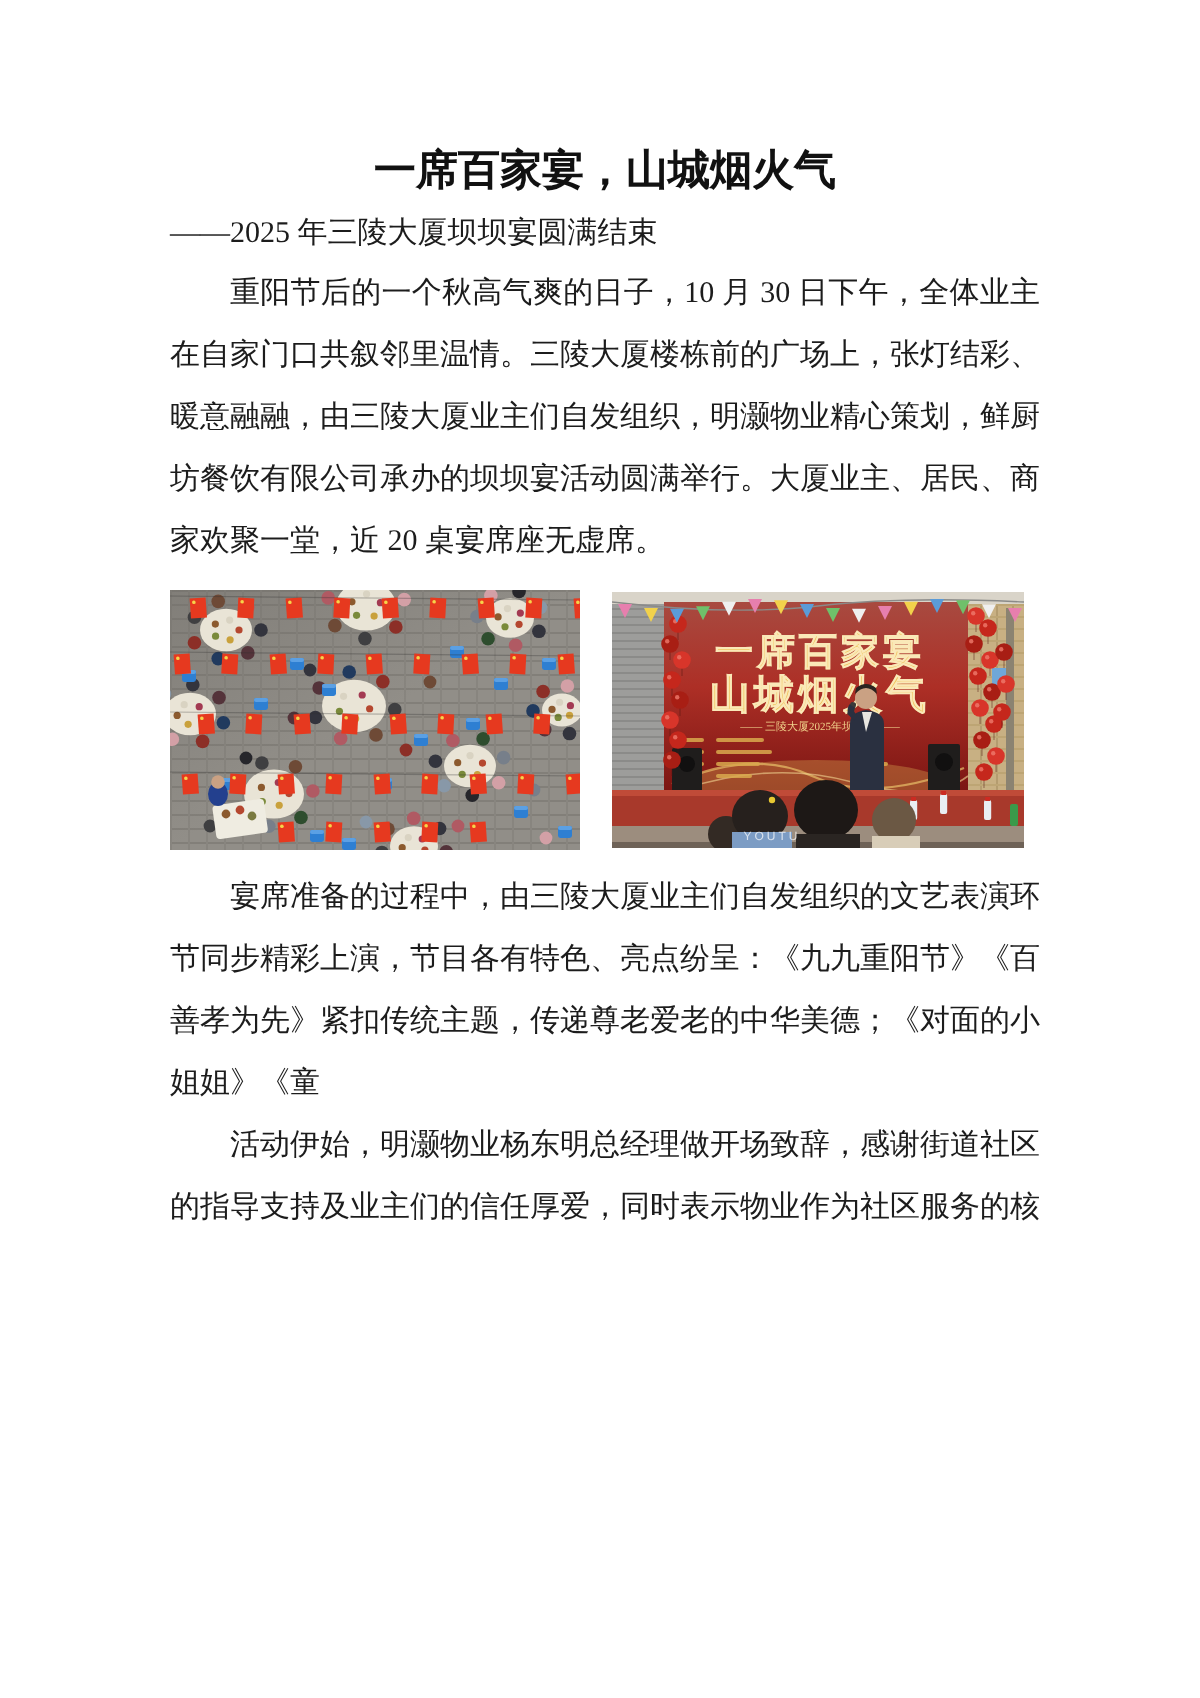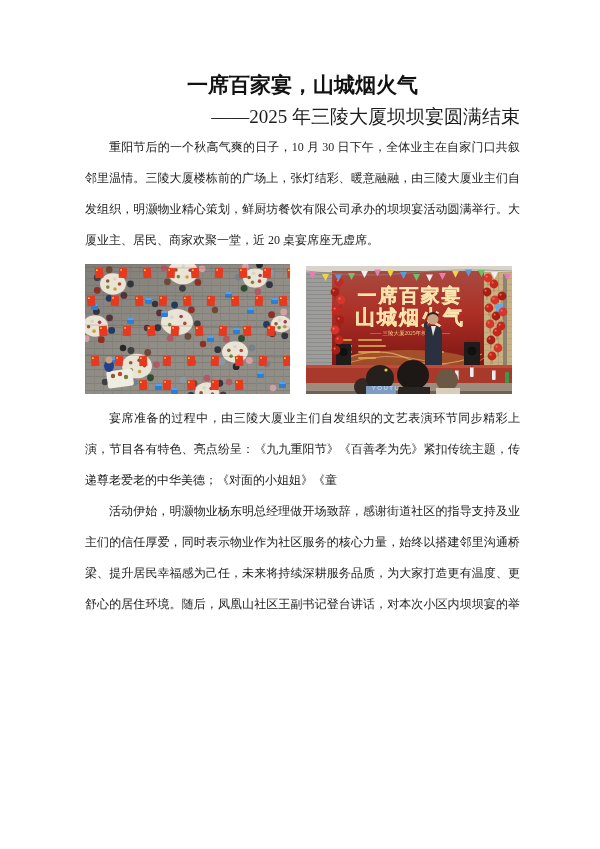--- a/index.html
+++ b/index.html
@@ -15,40 +15,39 @@
   }
   h1.doc-title{
     margin:0;
     font-size:21px;
     line-height:34px;
     font-weight:bold;
     text-align:center;
     color:#111;
   }
   .doc-subtitle{
-    font-size:19px;
+    font-size:15px;
     line-height:30px;
-    text-align:right;
     color:#1c1c1c;
   }
   p.body-para{
     margin:0;
-    font-size:12px;
+    font-size:15px;
     line-height:31px;
     text-align:justify;
     text-indent:2em;
     word-break:break-all;
     color:#1c1c1c;
   }
   .photo-row{
     display:flex;
     gap:16px;
     margin:8px 0 9px 0;
     height:130px;
-    align-items:center;
+    align-items:flex-start;
   }
   .photo-row svg{display:block;}
   .ph-left{width:205px;height:130px;}
   .ph-right{width:206px;height:128px;margin-top:1px;}
   .banner-title{
     font-family:"Liberation Serif","DejaVu Serif",serif;
     font-weight:bold;
   }
 </style>
 </head>

